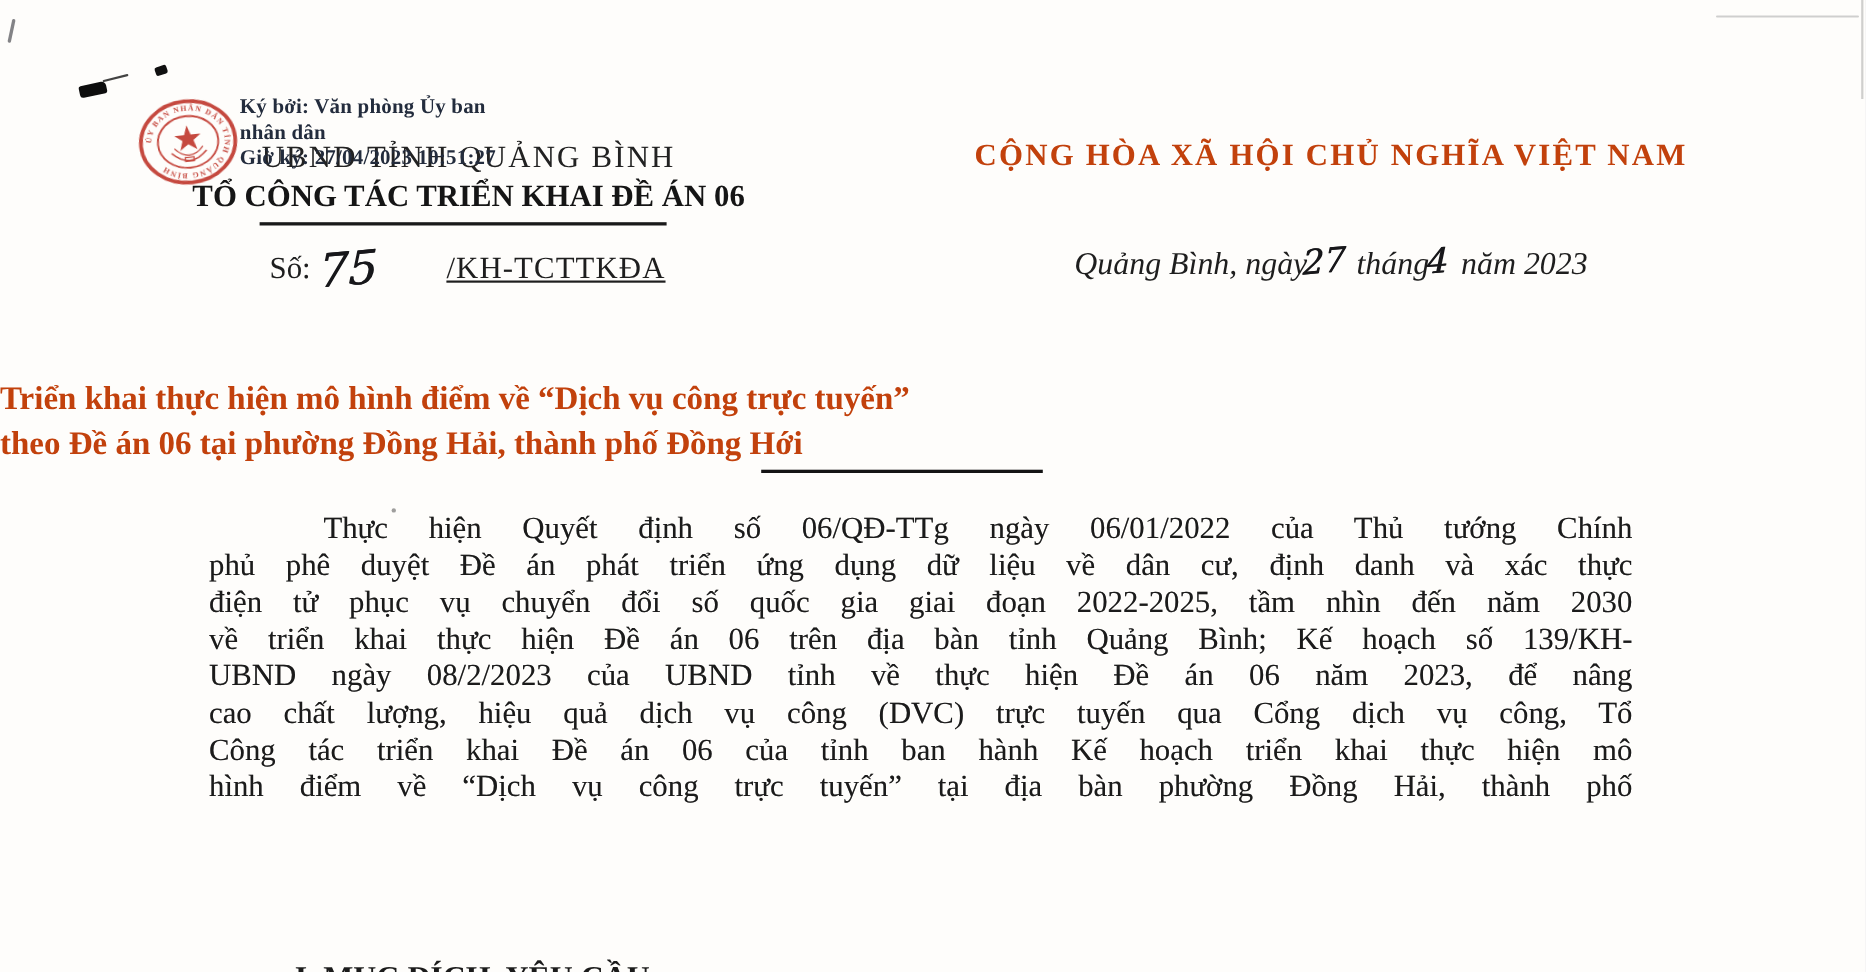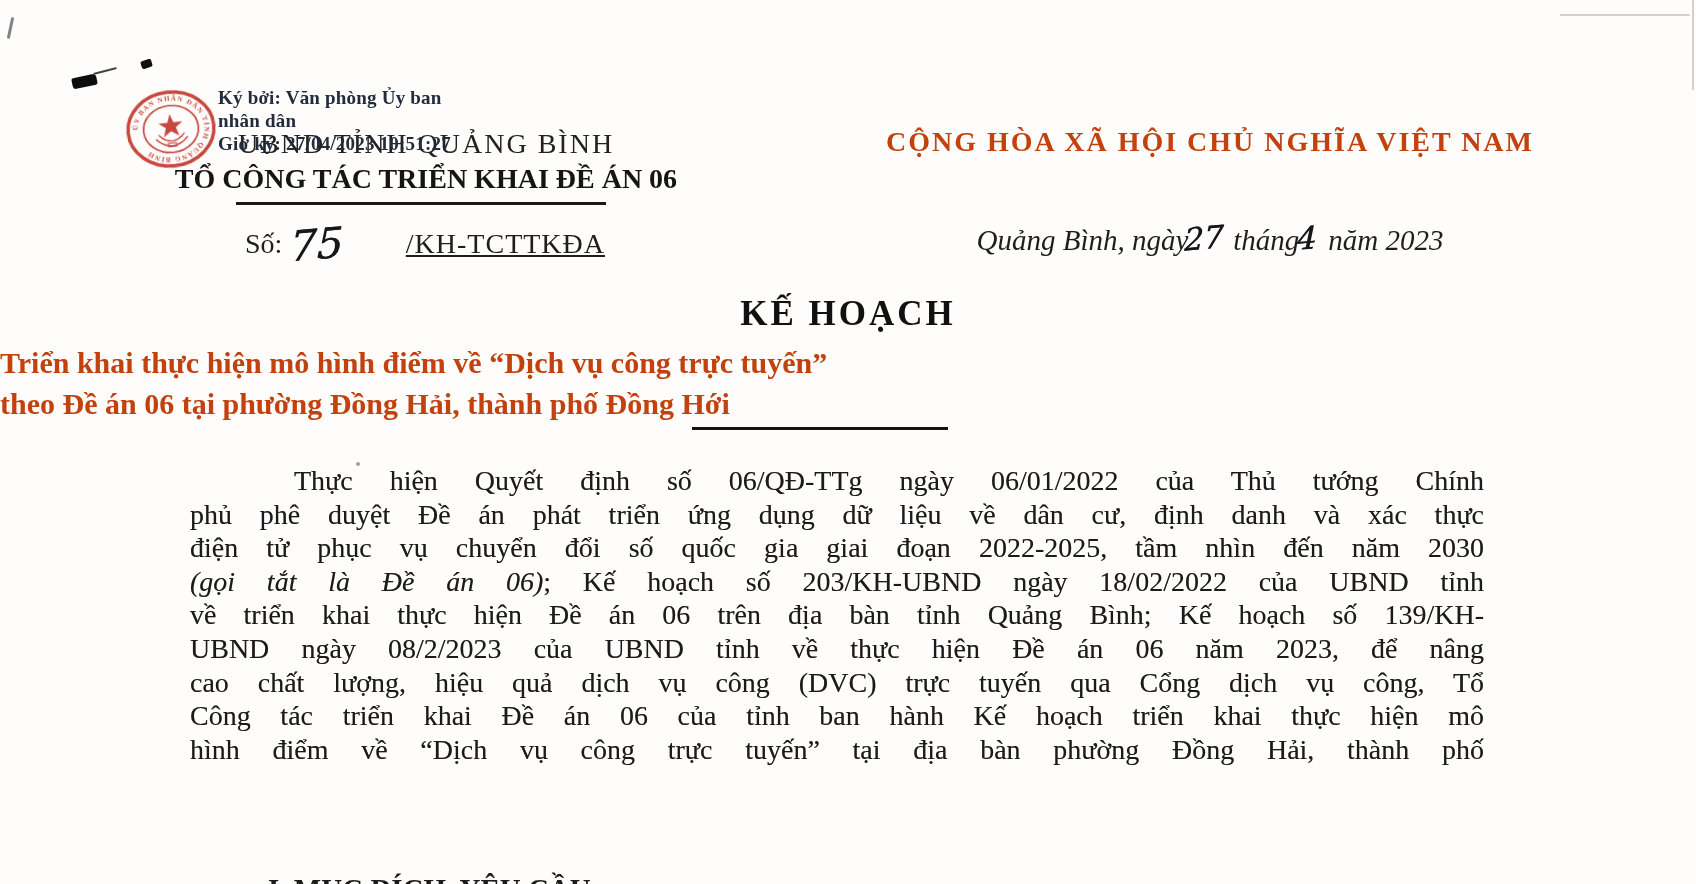--- a/index.html
+++ b/index.html
@@ -139,32 +139,30 @@
   </div>
 
   <div class="abs doc-number">
     <span>Số:</span><span class="handwritten hw-so">75</span><span class="suffix">/KH-TCTTKĐA</span>
   </div>
 
   <div class="abs date-line">
     <span>Quảng Bình, ngày</span><span class="handwritten hw-day">27</span> <span>tháng</span><span class="handwritten hw-month">4</span> <span>năm 2023</span>
   </div>
 
-  <div class="abs doc-title">KẾ HOẠCH</div>
   <div class="abs doc-subtitle">
     <div>Triển khai thực hiện mô hình điểm về “Dịch vụ công trực tuyến”</div>
     <div>theo Đề án 06 tại phường Đồng Hải, thành phố Đồng Hới</div>
   </div>
   <div class="abs subtitle-underline"></div>
 
   <div class="abs body-text">
     <div class="bline first">Thực hiện Quyết định số 06/QĐ-TTg ngày 06/01/2022 của Thủ tướng Chính</div>
     <div class="bline">phủ phê duyệt Đề án phát triển ứng dụng dữ liệu về dân cư, định danh và xác thực</div>
     <div class="bline">điện tử phục vụ chuyển đổi số quốc gia giai đoạn 2022-2025, tầm nhìn đến năm 2030</div>
-    <div class="bline"><i>(gọi tắt là Đề án 06)</i><span>; Kế hoạch số 203/KH-UBND ngày 18/02/2022 của UBND tỉnh</span></div>
     <div class="bline">về triển khai thực hiện Đề án 06 trên địa bàn tỉnh Quảng Bình; Kế hoạch số 139/KH-</div>
     <div class="bline">UBND ngày 08/2/2023 của UBND tỉnh về thực hiện Đề án 06 năm 2023, để nâng</div>
     <div class="bline">cao chất lượng, hiệu quả dịch vụ công (DVC) trực tuyến qua Cổng dịch vụ công, Tổ</div>
     <div class="bline">Công tác triển khai Đề án 06 của tỉnh ban hành Kế hoạch triển khai thực hiện mô</div>
     <div class="bline">hình điểm về “Dịch vụ công trực tuyến” tại địa bàn phường Đồng Hải, thành phố</div>
   </div>
 
   <div class="abs bottom-fragment">I. MỤC ĐÍCH, YÊU CẦU</div>
 
 </div>

